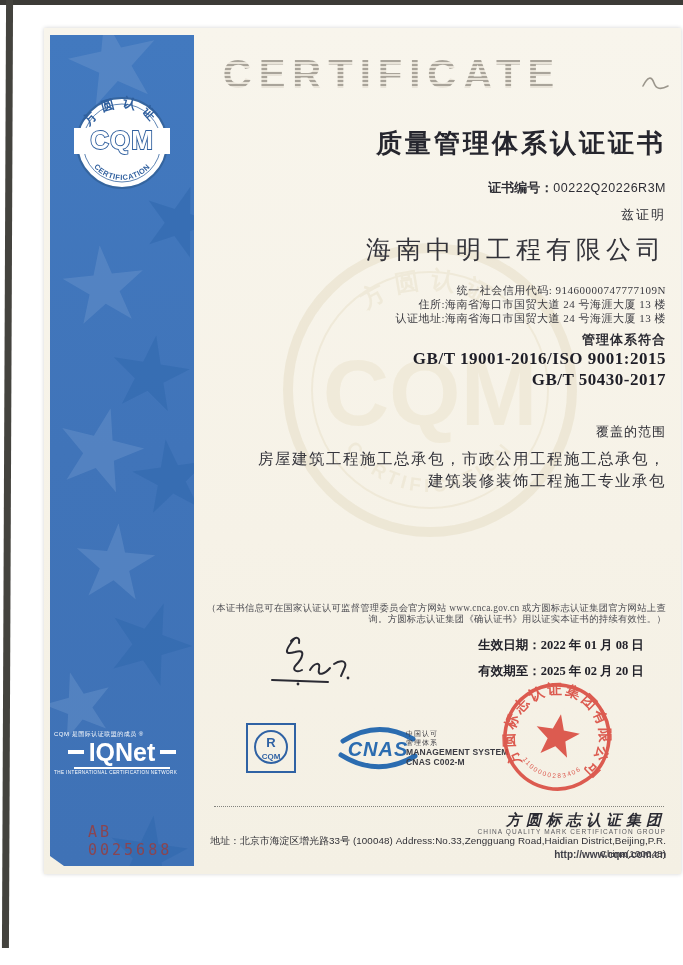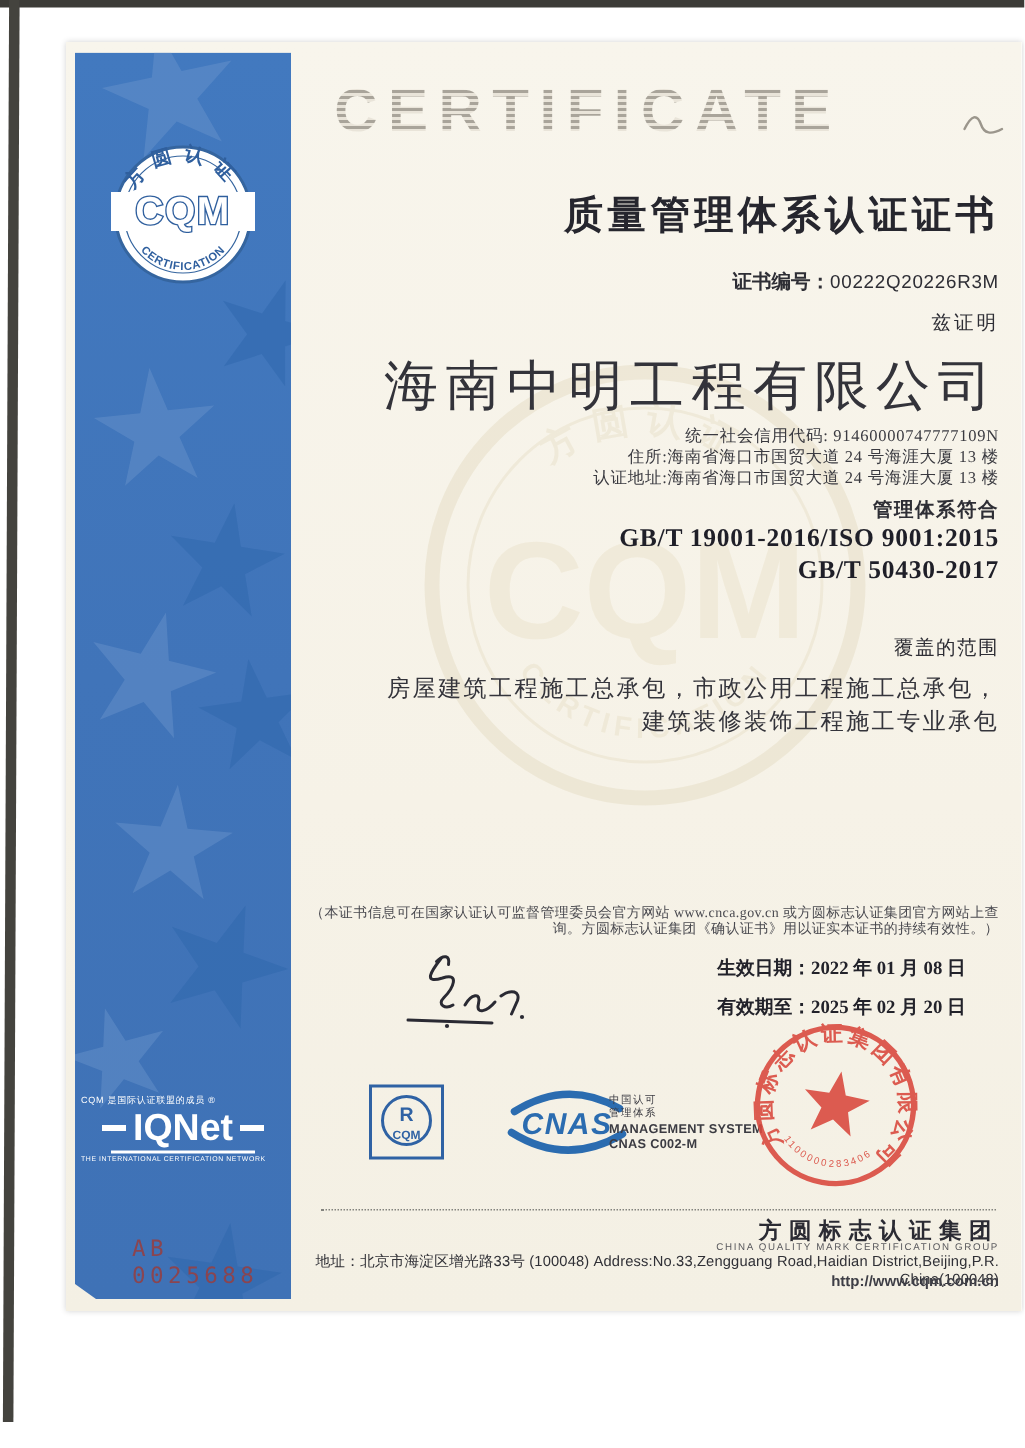--- a/index.html
+++ b/index.html
@@ -34,38 +34,38 @@
   .cert-header{left:188px;top:52px;width:408px;text-align:center;
         font-family:"Liberation Sans",sans-serif;font-weight:bold;font-size:40px;letter-spacing:7px;
         color:#c3bdb2;
         background-image:repeating-linear-gradient(180deg,#a9a49a 0 2px,#e9e4d9 2px 4px);
         -webkit-background-clip:text;background-clip:text;-webkit-text-fill-color:transparent;}
   .doc-title{top:126px;font-size:26px;font-weight:bold;letter-spacing:3px;color:#26262e;}
   .cert-no{top:179px;font-size:13px;}
   .cert-no .lbl{font-weight:bold;}
   .cert-no .val{font-family:"Liberation Sans",sans-serif;font-size:12.5px;letter-spacing:.5px;}
   .attest{top:206px;font-size:13px;letter-spacing:2px;}
-  .company{top:233px;font-size:36px;letter-spacing:5px;color:#33333a;}
+  .company{top:233px;font-size:25px;letter-spacing:5px;color:#33333a;}
   .small-line{font-size:11px;letter-spacing:.5px;color:#3a3a40;}
   .sys-head{top:331px;font-size:13px;font-weight:bold;letter-spacing:1px;}
   .std{font-size:17px;font-weight:bold;color:#1f1f28;letter-spacing:.5px;}
   .scope-head{top:423px;font-size:13px;letter-spacing:1px;}
   .scope{font-size:15.5px;letter-spacing:1.5px;color:#34343b;}
   .note{font-size:9.3px;color:#4a4a50;letter-spacing:.3px;}
   
   .dates{left:461px;top:637px;width:200px;font-size:12.5px;font-weight:bold;color:#22222a;text-align:center;}
   .dates .row{margin-bottom:9px;white-space:nowrap;}
   
   .cqm-square{left:246px;top:723px;width:46px;height:46px;border:2px solid #2f62a4;background:transparent;}
   .cnas-text{left:406px;top:729px;color:#3b3b42;font-family:"Liberation Sans",sans-serif;}
   .cnas-text .zh{font-size:7px;letter-spacing:1px;line-height:9px;}
   .cnas-text .en{font-size:8.5px;font-weight:bold;line-height:10px;letter-spacing:.2px;}
   
   .foot-rule{left:214px;top:806px;width:450px;border-top:1px dotted #83837e;height:0;}
-  .foot-group{top:811px;font-size:15px;font-weight:bold;letter-spacing:5px;color:#2b2b33;}
+  .foot-group{top:811px;font-size:15px;font-weight:bold;letter-spacing:5px;color:#2b2b33;font-style:italic;}
   .foot-en{top:828px;font-size:6.5px;letter-spacing:1.1px;color:#5a5a5e;font-family:"Liberation Sans",sans-serif;}
   .foot-addr{top:835px;font-size:9.8px;color:#303036;font-family:"Liberation Sans",sans-serif;letter-spacing:.1px;}
   .foot-web{top:849px;font-size:10px;font-weight:bold;color:#3e3e46;font-family:"Liberation Sans",sans-serif;}
   .stamp{opacity:.88;}
   .watermark{opacity:.55;pointer-events:none;}
 </style>
 </head>
 <body>
 
 <div class="abs edge-top"></div>

